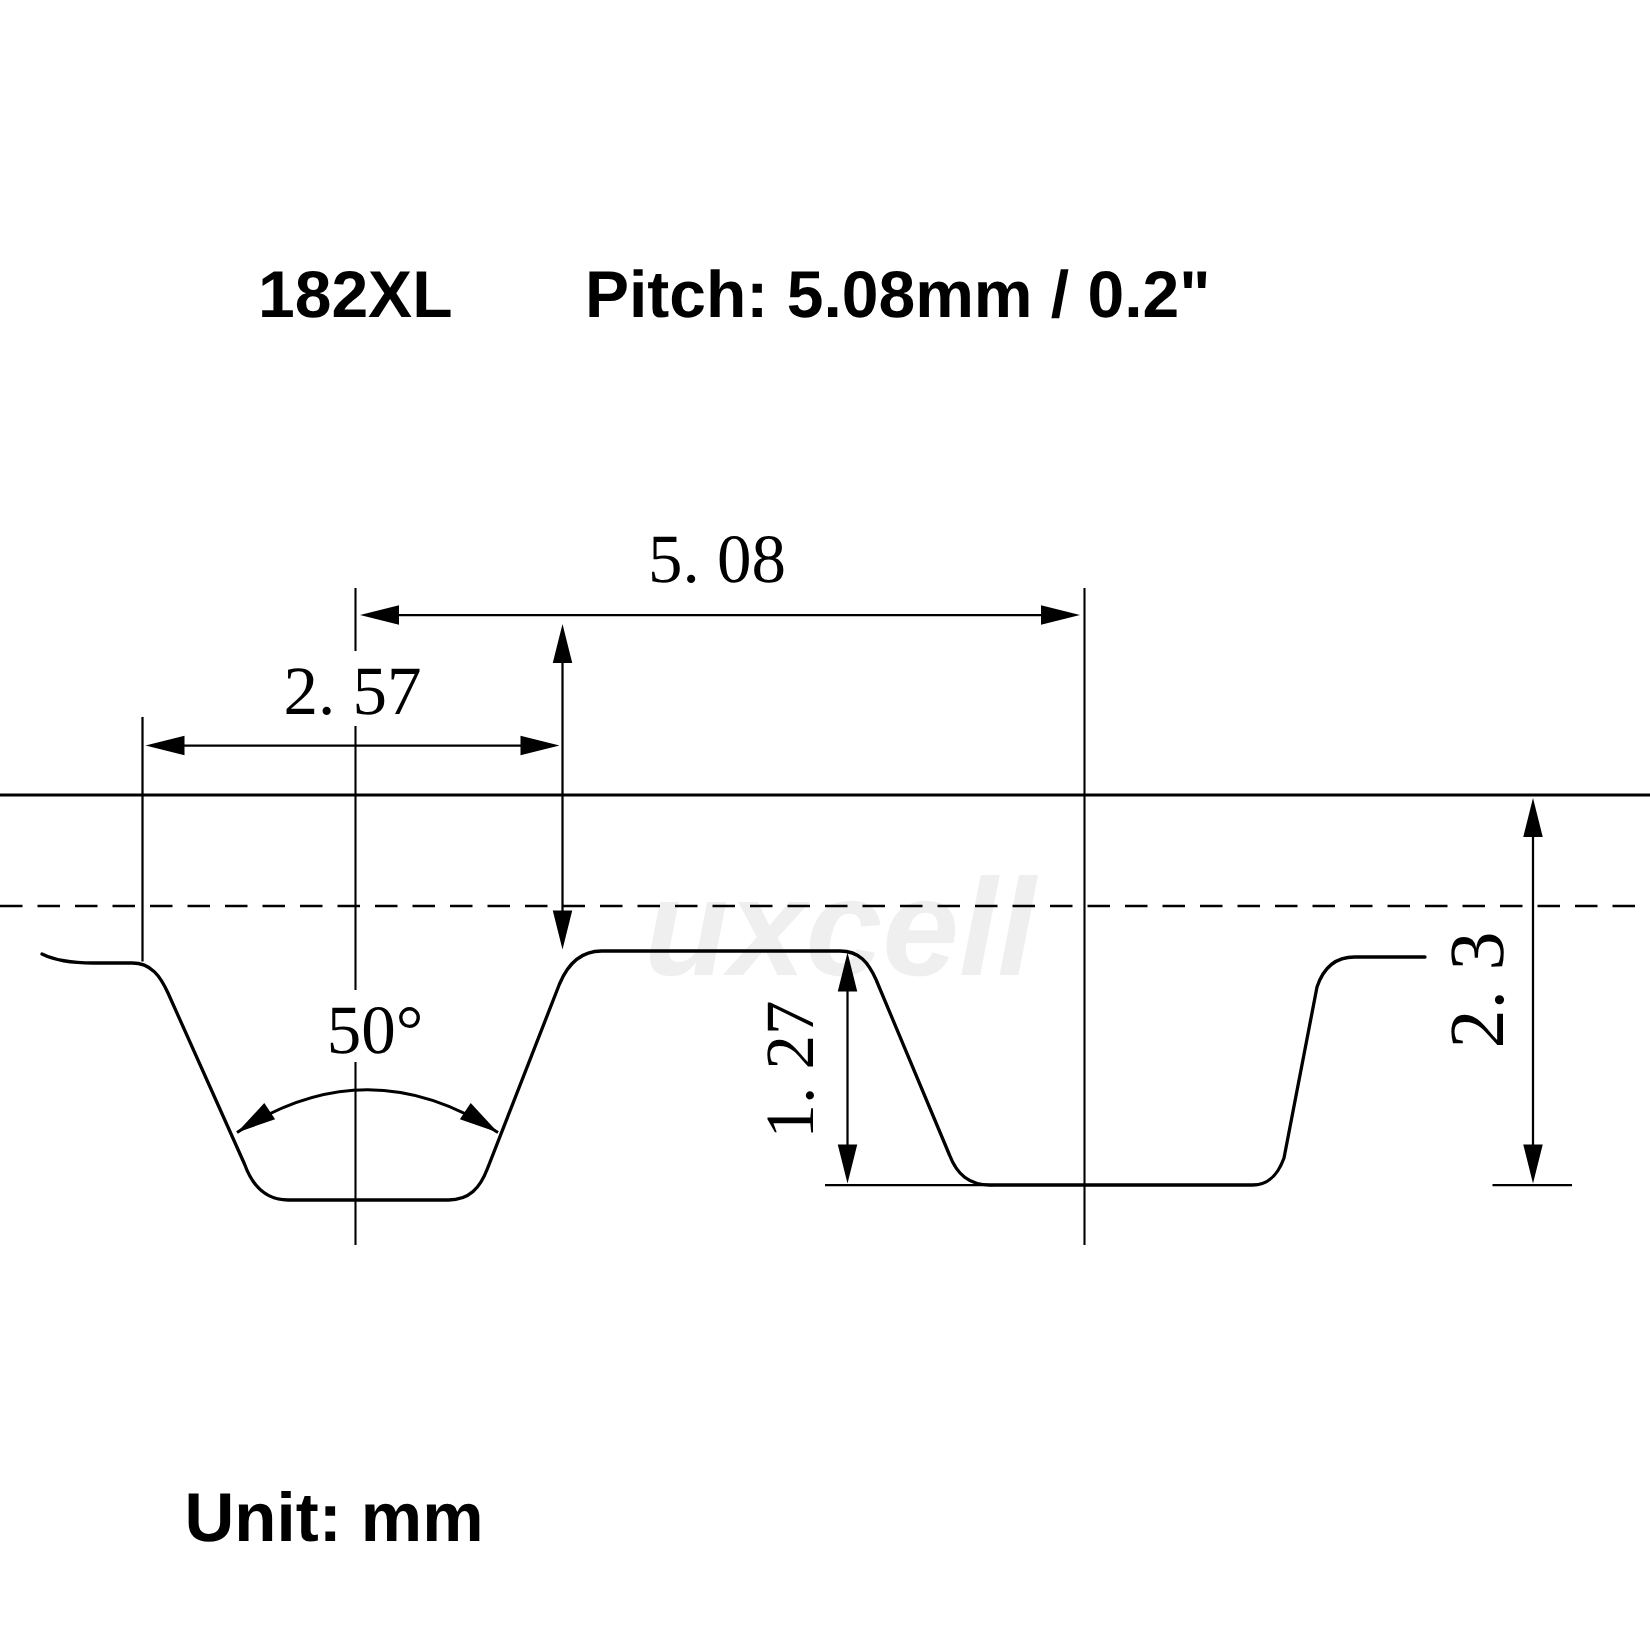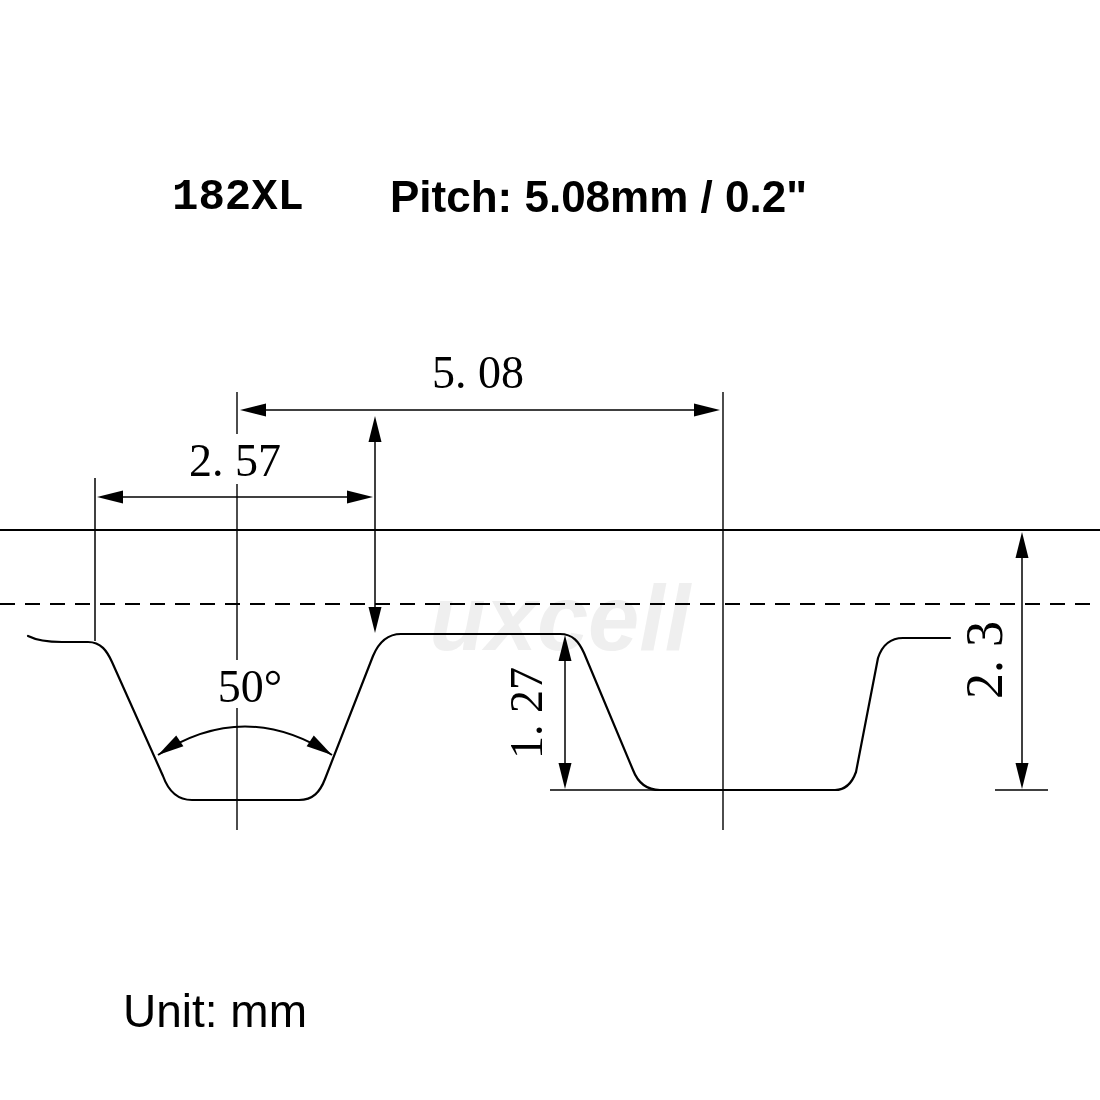--- a/index.html
+++ b/index.html
@@ -16,36 +16,35 @@
     font-family: "Liberation Sans", sans-serif;
     color: #000000;
   }
   .title-model {
     position: absolute;
     left: 172px;
     top: 172px;
     font-size: 44px;
     font-weight: 700;
     white-space: nowrap;
-    font-family: Liberation Mono, monospace;
   }
   .title-pitch {
     position: absolute;
     left: 390px;
     top: 172px;
     font-size: 44px;
     font-weight: 700;
     white-space: nowrap;
   }
   .unit-label {
     position: absolute;
     left: 123px;
     top: 984px;
     font-size: 46px;
-    font-weight: 400;
+    font-weight: 700;
     white-space: nowrap;
   }
   svg.diagram {
     position: absolute;
     left: 0;
     top: 0;
   }
   .dim-text {
     font-family: "Liberation Serif", serif;
     font-size: 46px;

